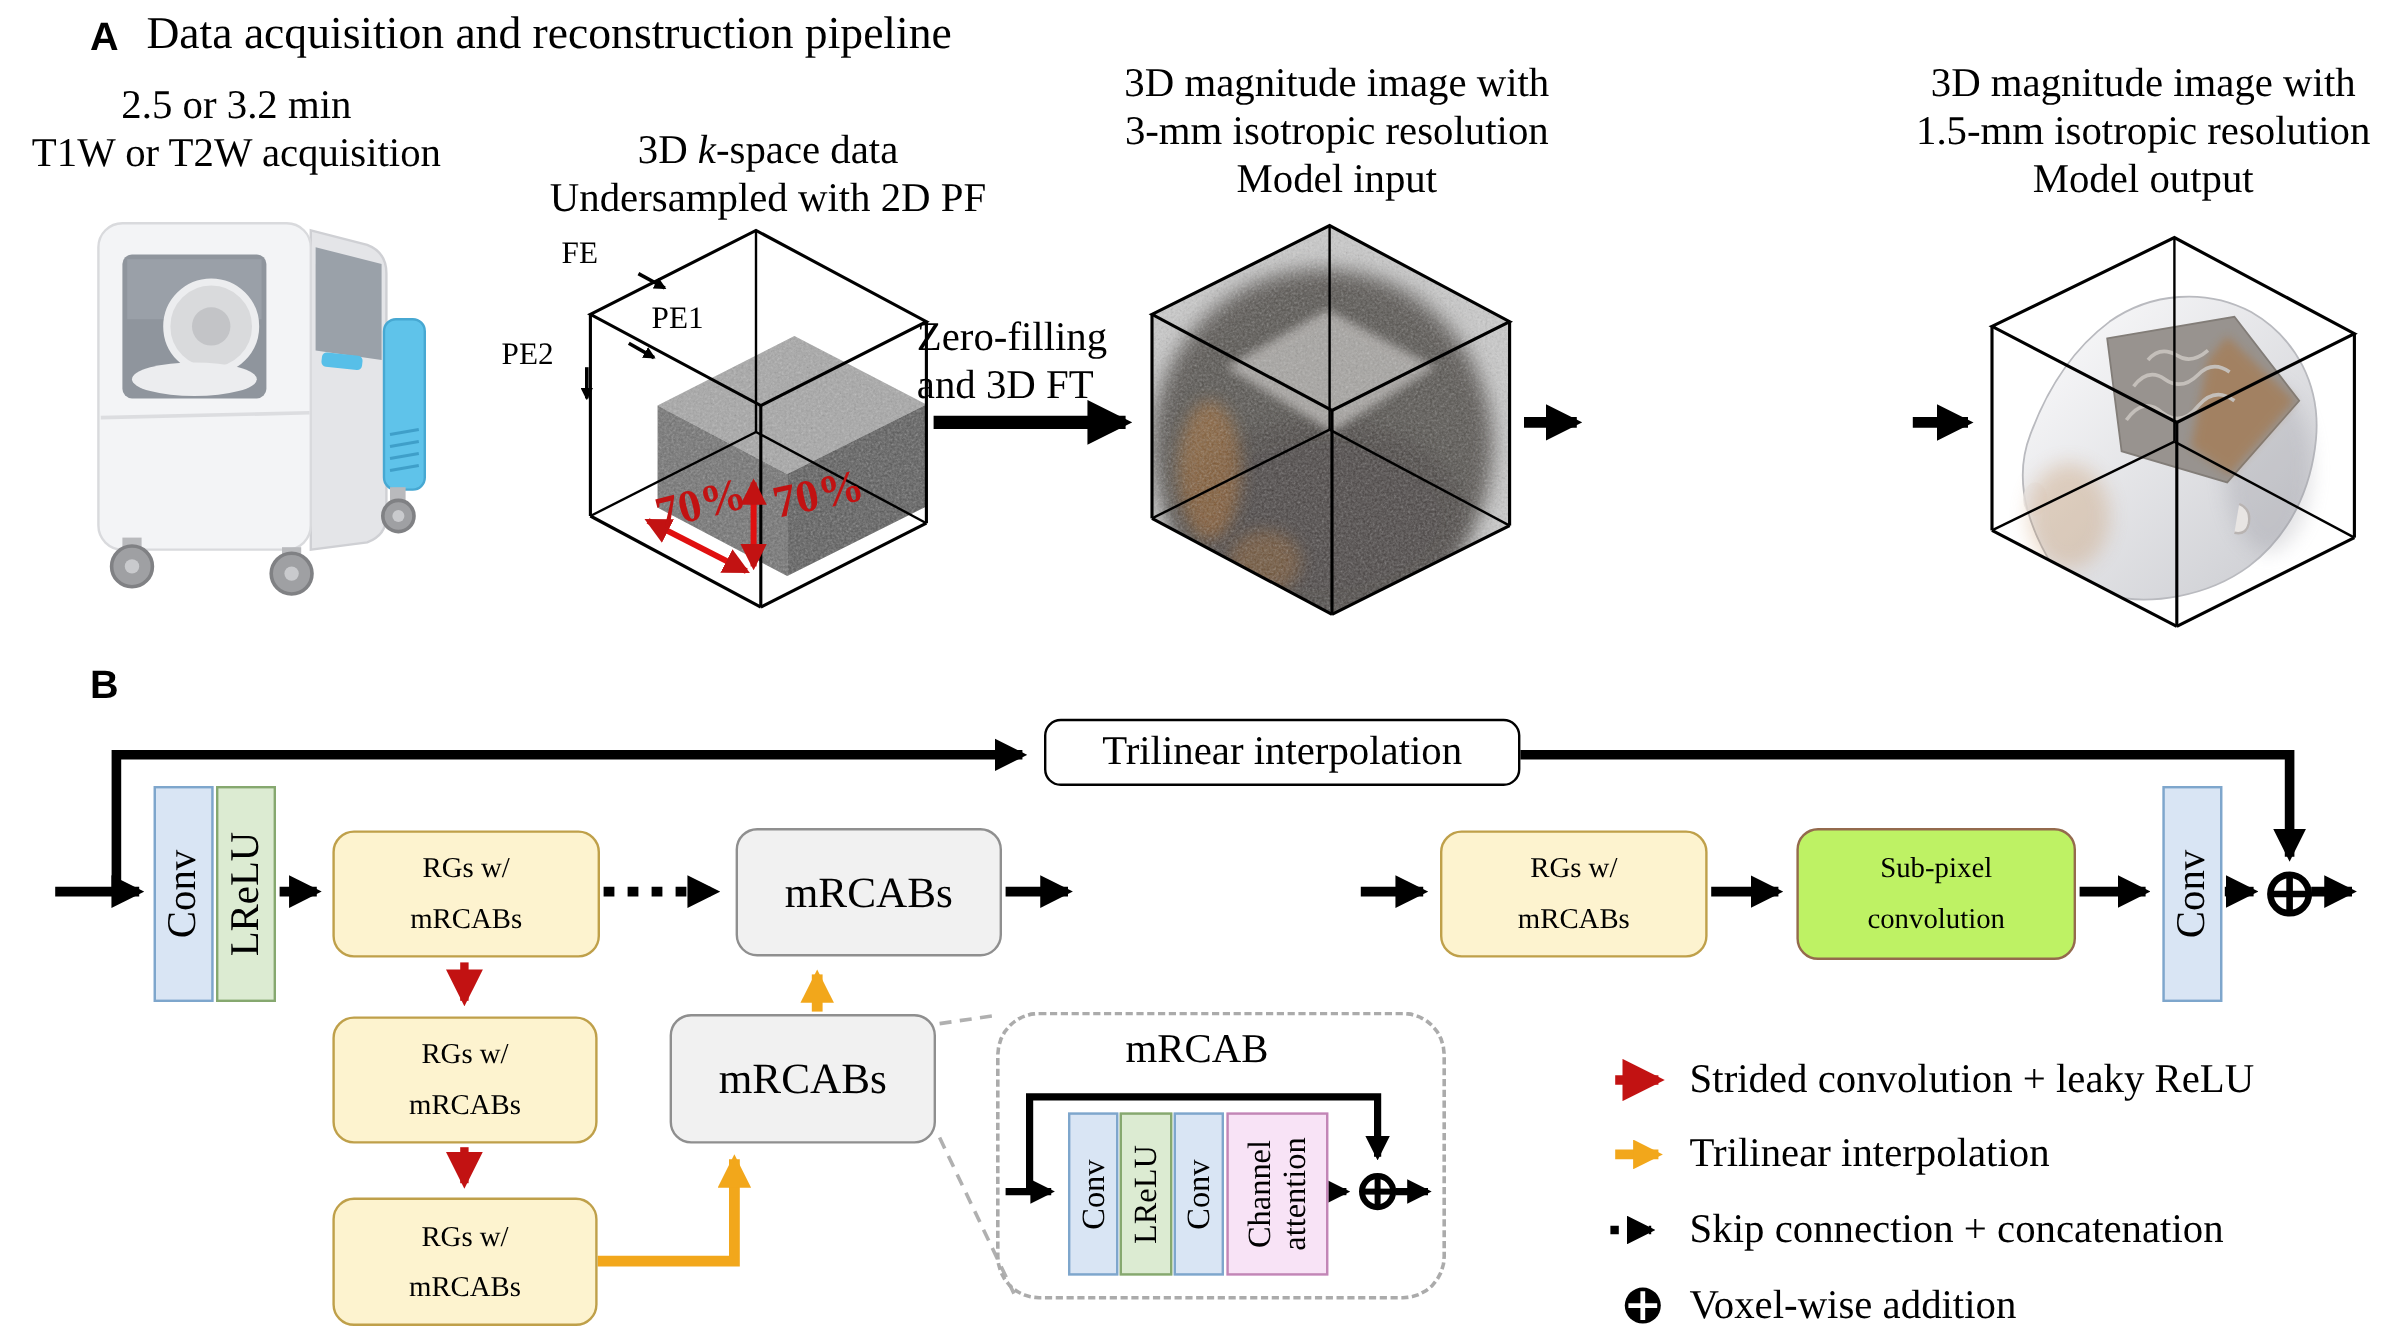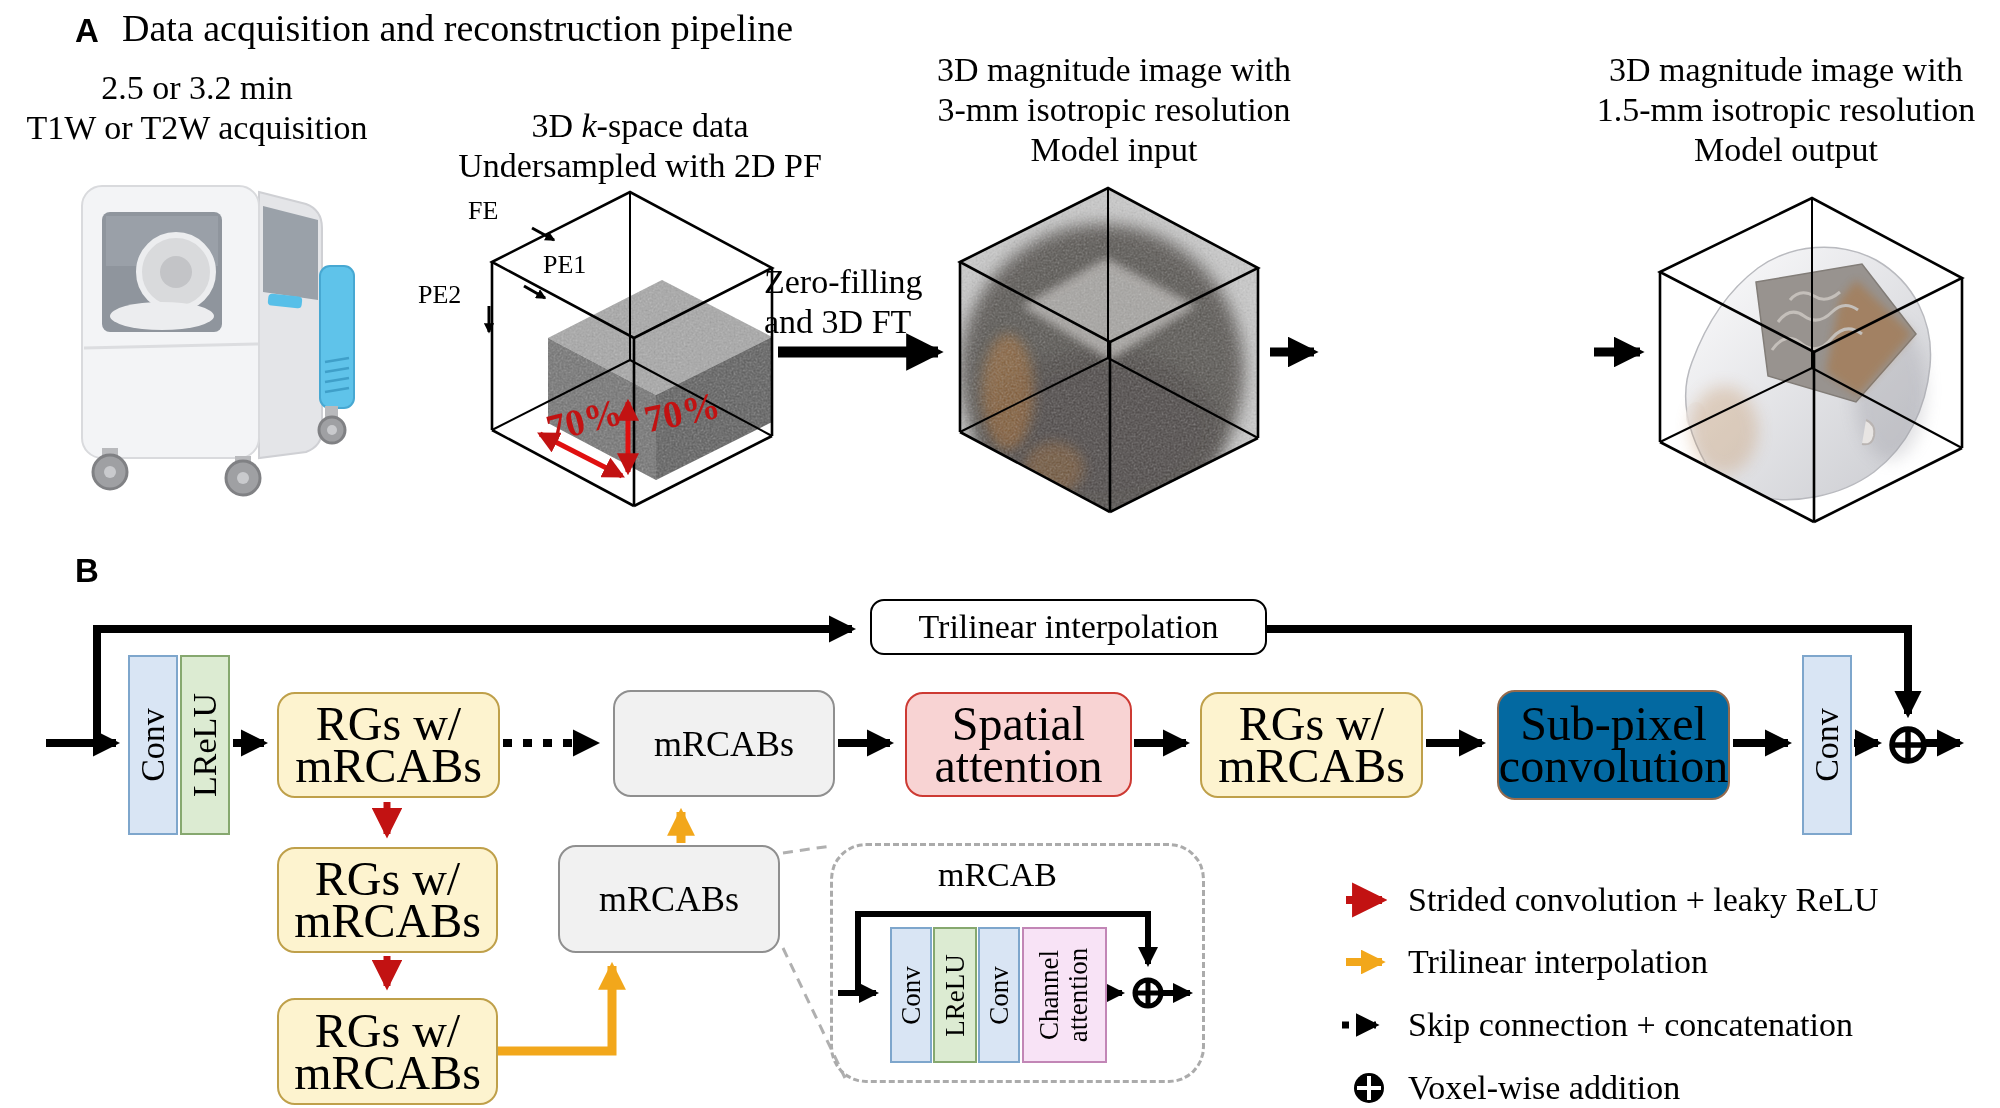--- a/index.html
+++ b/index.html
@@ -2,34 +2,34 @@
 <html><head>
 <meta charset="utf-8">
 <style>
   html,body { margin:0; padding:0; background:#ffffff; }
   .canvas { position:relative; width:2000px; height:1108px; background:#fff;
             font-family:"Liberation Serif", serif; color:#000; overflow:hidden; }
   svg.layer { position:absolute; left:0; top:0; }
   .t { position:absolute; }
   .box { position:absolute; display:flex; align-items:center; justify-content:center;
          text-align:center; box-sizing:border-box; background:#fff; }
-  .box .lines { line-height:42px; font-size:48px; }
+  .box .lines { line-height:42px; font-size:24px; }
   .panel-letter { font-family:"Liberation Sans", sans-serif; font-weight:bold; font-size:33px; }
   .panel-title { font-size:38px; }
   .caption { font-size:34px; line-height:40px; text-align:center; }
   .axis-label { font-size:26px;text-align:right; }
   .pct { font-size:38px; color:#c21212; font-weight:bold; width:96px; text-align:center; }
   .rotwrap { transform:rotate(-90deg); white-space:nowrap; font-size:34px; }
   .rotwrap.small { font-size:27px; line-height:29px; text-align:center; }
   .yellowbox { background:#fdf3cf; border:2.5px solid #bfa04a; border-radius:18px; }
   .graybox   { background:#f1f1f1; border:2px solid #8f8f8f; border-radius:18px; }
   .bluebox   { background:#d9e5f4; border:2px solid #7ea6cc; }
   .greenbox  { background:#dcebd2; border:2px solid #86a86f; }
   .pinkbox   { background:#f8d3d3; border:2.5px solid #cd3a33; border-radius:18px; }
-  .peachbox  { background:#0369a1; border:2.5px solid #946a4d; border-radius:18px; }
+  .peachbox  { background:#bef264; border:2.5px solid #946a4d; border-radius:18px; }
   .chanbox   { background:#f8e3f6; border:2px solid #c286b6; }
   .legend-label { font-size:34px; line-height:40px; }
 </style>
 </head>
 <body>
 
 <div class="canvas">
 
 <svg class="layer" width="2000" height="1108" viewBox="0 0 2000 1108">
   <defs>
@@ -285,26 +285,20 @@
   <span class="rotwrap">LReLU</span>
 </div>
 
 <div class="box yellowbox" style="left:277px; top:692px; width:223px; height:106px;">
   <div class="lines">
         <div>RGs w/</div>
         <div>mRCABs</div>
       </div>
 </div>
 <div class="box graybox" style="left:613px; top:690px; width:222px; height:107px; font-size:36px;">mRCABs</div>
-<div class="box pinkbox" style="left:905px; top:692px; width:227px; height:105px;">
-  <div class="lines">
-        <div>Spatial</div>
-        <div>attention</div>
-      </div>
-</div>
 <div class="box yellowbox" style="left:1200px; top:692px; width:223px; height:106px;">
   <div class="lines">
         <div>RGs w/</div>
         <div>mRCABs</div>
       </div>
 </div>
 <div class="box peachbox" style="left:1497px; top:690px; width:233px; height:110px;">
   <div class="lines">
         <div>Sub-pixel</div>
         <div>convolution</div>

